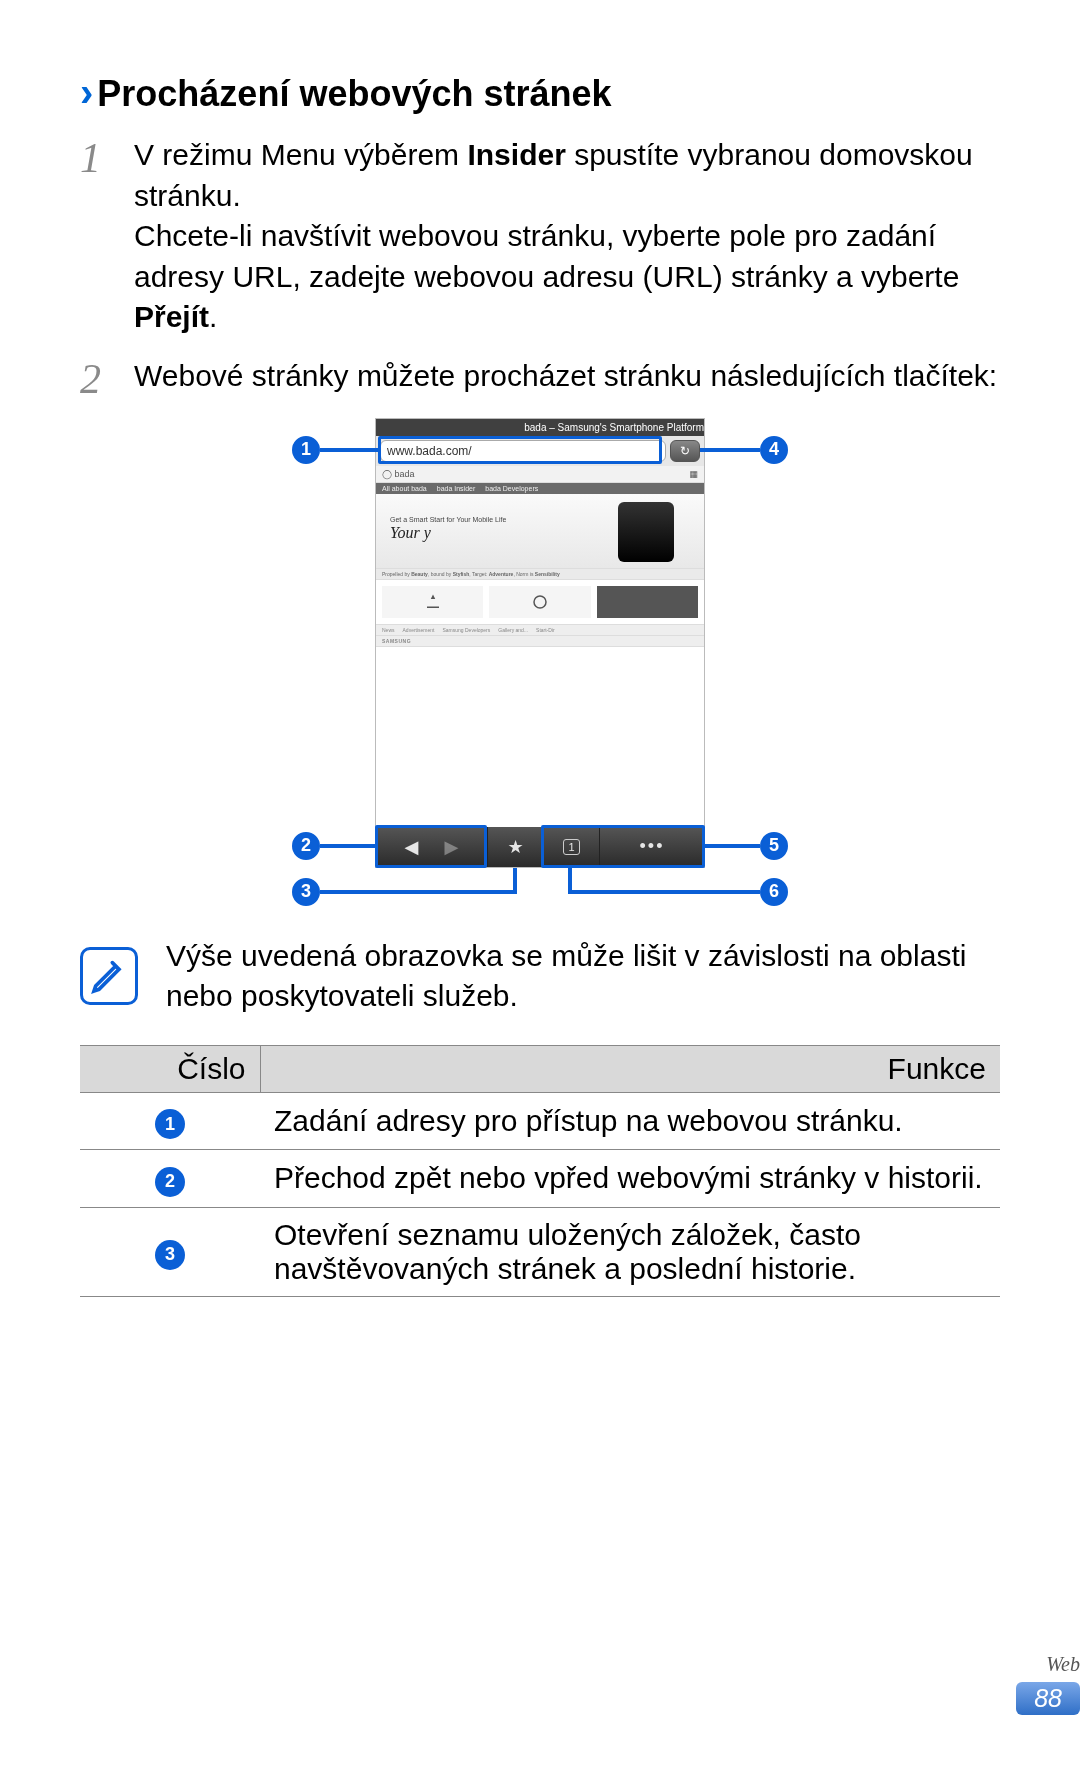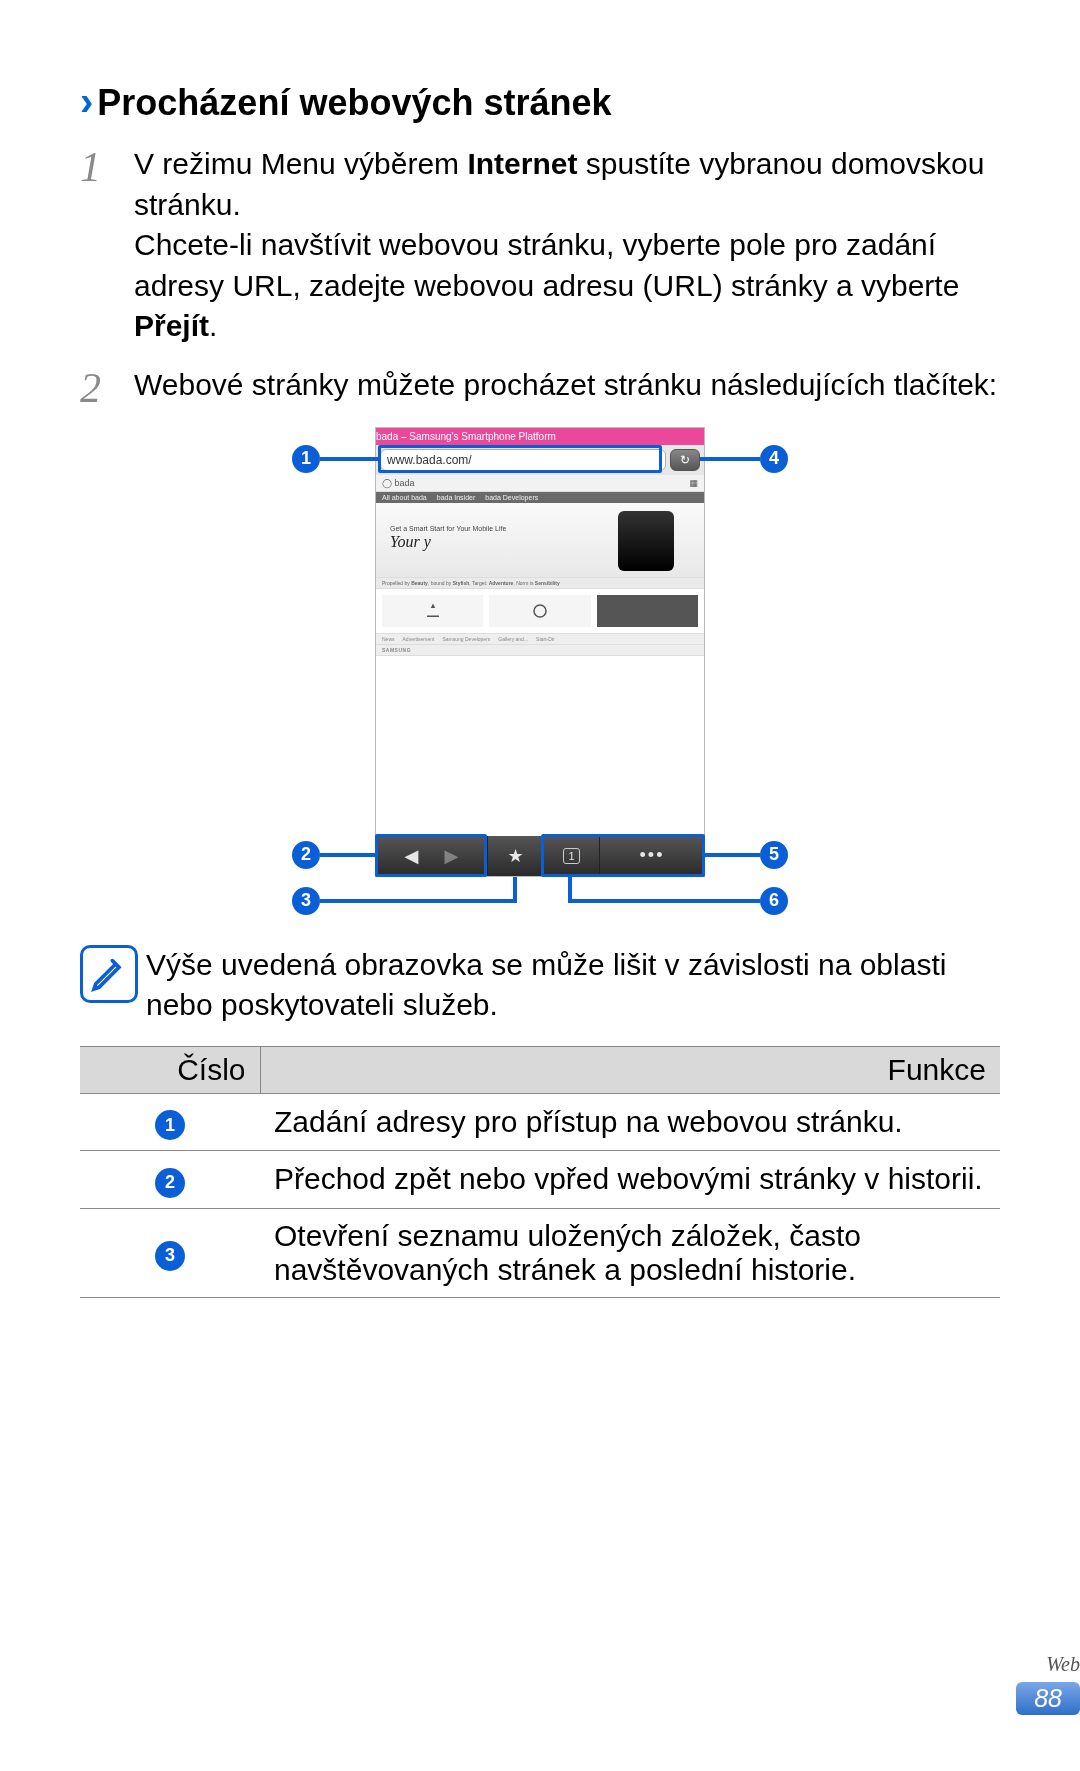--- a/index.html
+++ b/index.html
@@ -12,21 +12,21 @@
     height: 1771px;
     position: relative;
     color: #000;
   }
   .page {
     padding: 70px 80px 0 80px;
   }
   .section-title {
     font-size: 36px;
     font-weight: bold;
-    margin: 9px 0 20px 0;
+    margin: 0 0 20px 0;
   }
   .section-title .chev {
     color: #0066d6;
     font-weight: bold;
     margin-right: 4px;
     font-size: 40px;
   }
   .step {
     display: flex;
     margin-bottom: 18px;
@@ -59,24 +59,24 @@
     left: 135px;
     top: 0;
     width: 330px;
     height: 450px;
     border: 1px solid #bbb;
     background: #fff;
     display: flex;
     flex-direction: column;
   }
   .phone-header {
-    background: #ec4899;
+    background: #404040;
     color: #fff;
     font-size: 10px;
-    text-align: left;
+    text-align: right;
     padding: 3px 0;
   }
   .url-row {
     display: flex;
     align-items: center;
     padding: 4px;
     gap: 4px;
     background: #e7e7e7;
   }
   .url-input {
@@ -234,22 +234,23 @@
   .c-box {
     position: absolute;
     border: 3px solid #0a5fd6;
     border-radius: 2px;
     pointer-events: none;
   }
 
   
   .note {
     display: flex;
-    gap: 8px;
-    margin: 0 0 20px 0;
+    gap: 28px;
+    margin: 0 0 28px 0;
+    align-items: center;
   }
   .note-icon {
     width: 58px;
     height: 58px;
     border: 3px solid #0a5fd6;
     border-radius: 10px;
     flex-shrink: 0;
     position: relative;
   }
   .note-icon svg { position: absolute; inset: 6px; }
@@ -325,21 +326,21 @@
 
 <div class="page">
 
   <h2 class="section-title">
     <span class="chev">›</span><span>Procházení webových stránek</span>
   </h2>
 
   <div class="step">
     <div class="step-num">1</div>
     <div class="step-body">
-      <span>V režimu Menu výběrem </span><b>Internet</b><span> spustíte vybranou domovskou stránku.</span><br>
+      <span>V režimu Menu výběrem </span><b>Insider</b><span> spustíte vybranou domovskou stránku.</span><br>
       <span>Chcete-li navštívit webovou stránku, vyberte pole pro zadání adresy URL, zadejte webovou adresu (URL) stránky a vyberte </span><b>Přejít</b><span>.</span>
     </div>
   </div>
 
   <div class="step">
     <div class="step-num">2</div>
     <div class="step-body">
       <span>Webové stránky můžete procházet stránku následujících tlačítek:</span>
     </div>
   </div>

